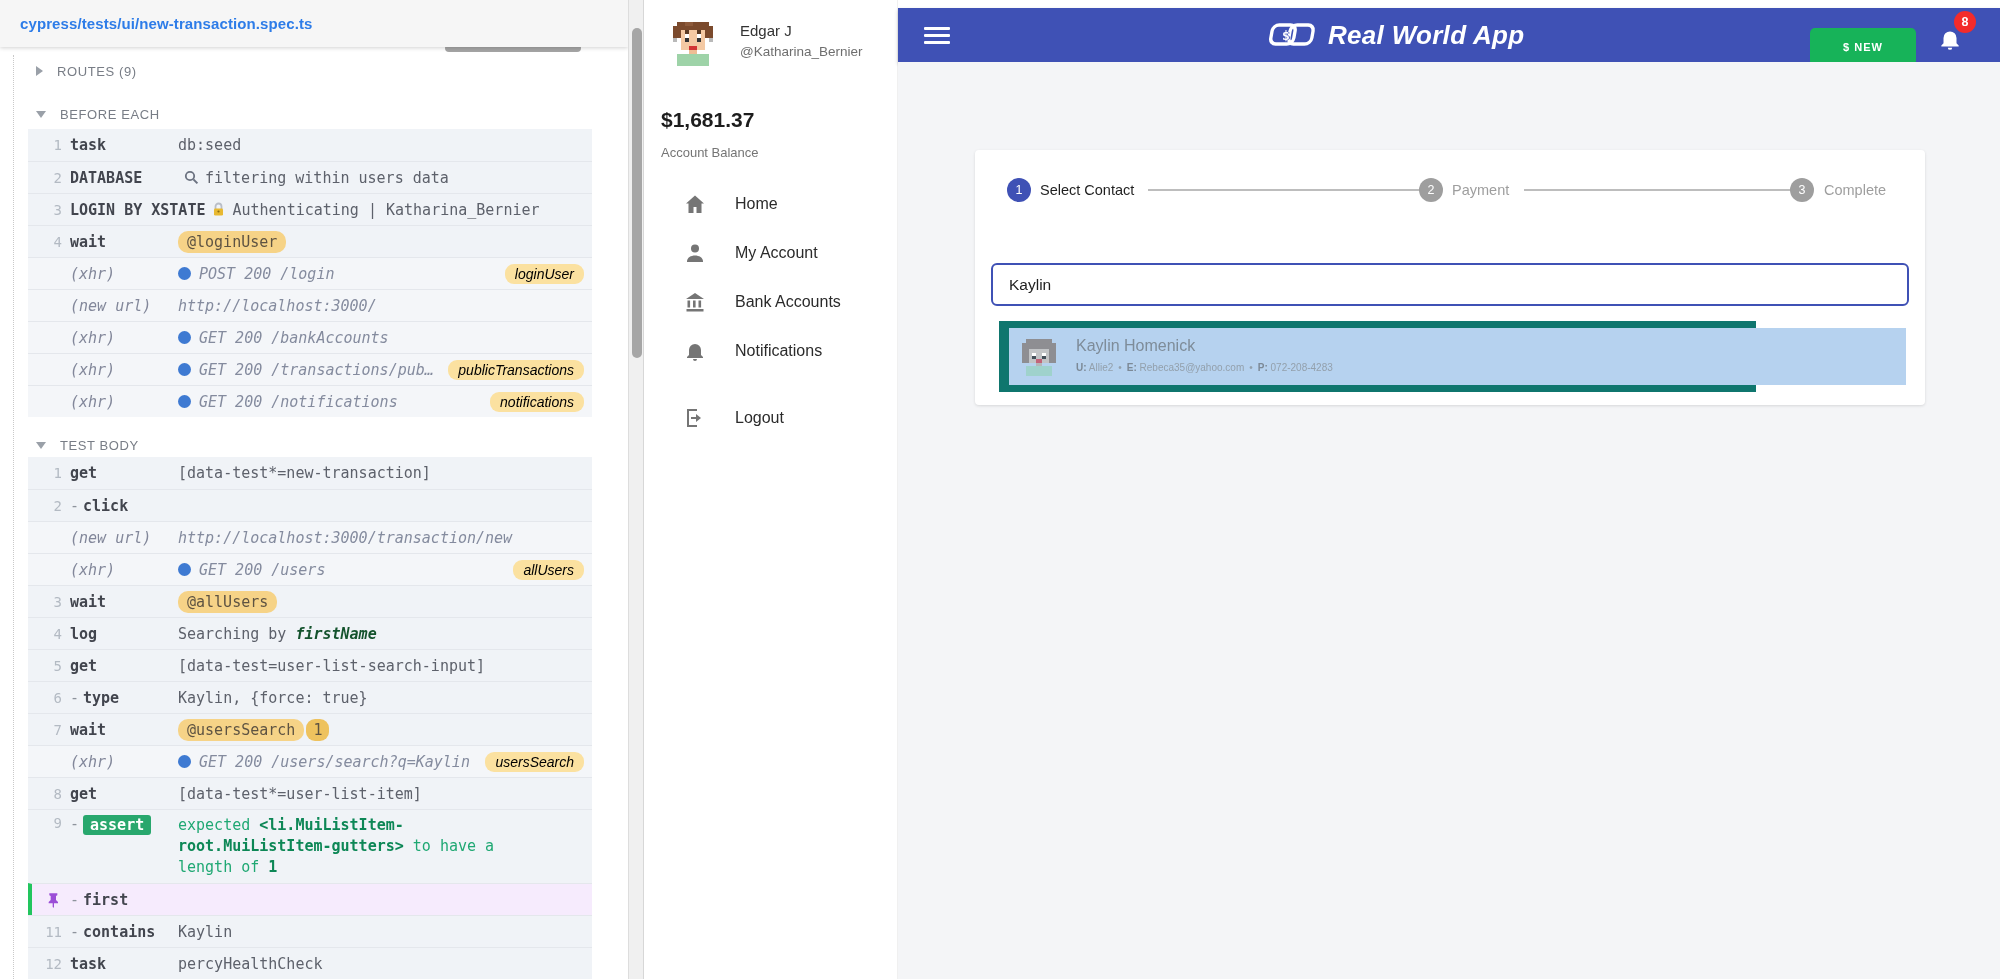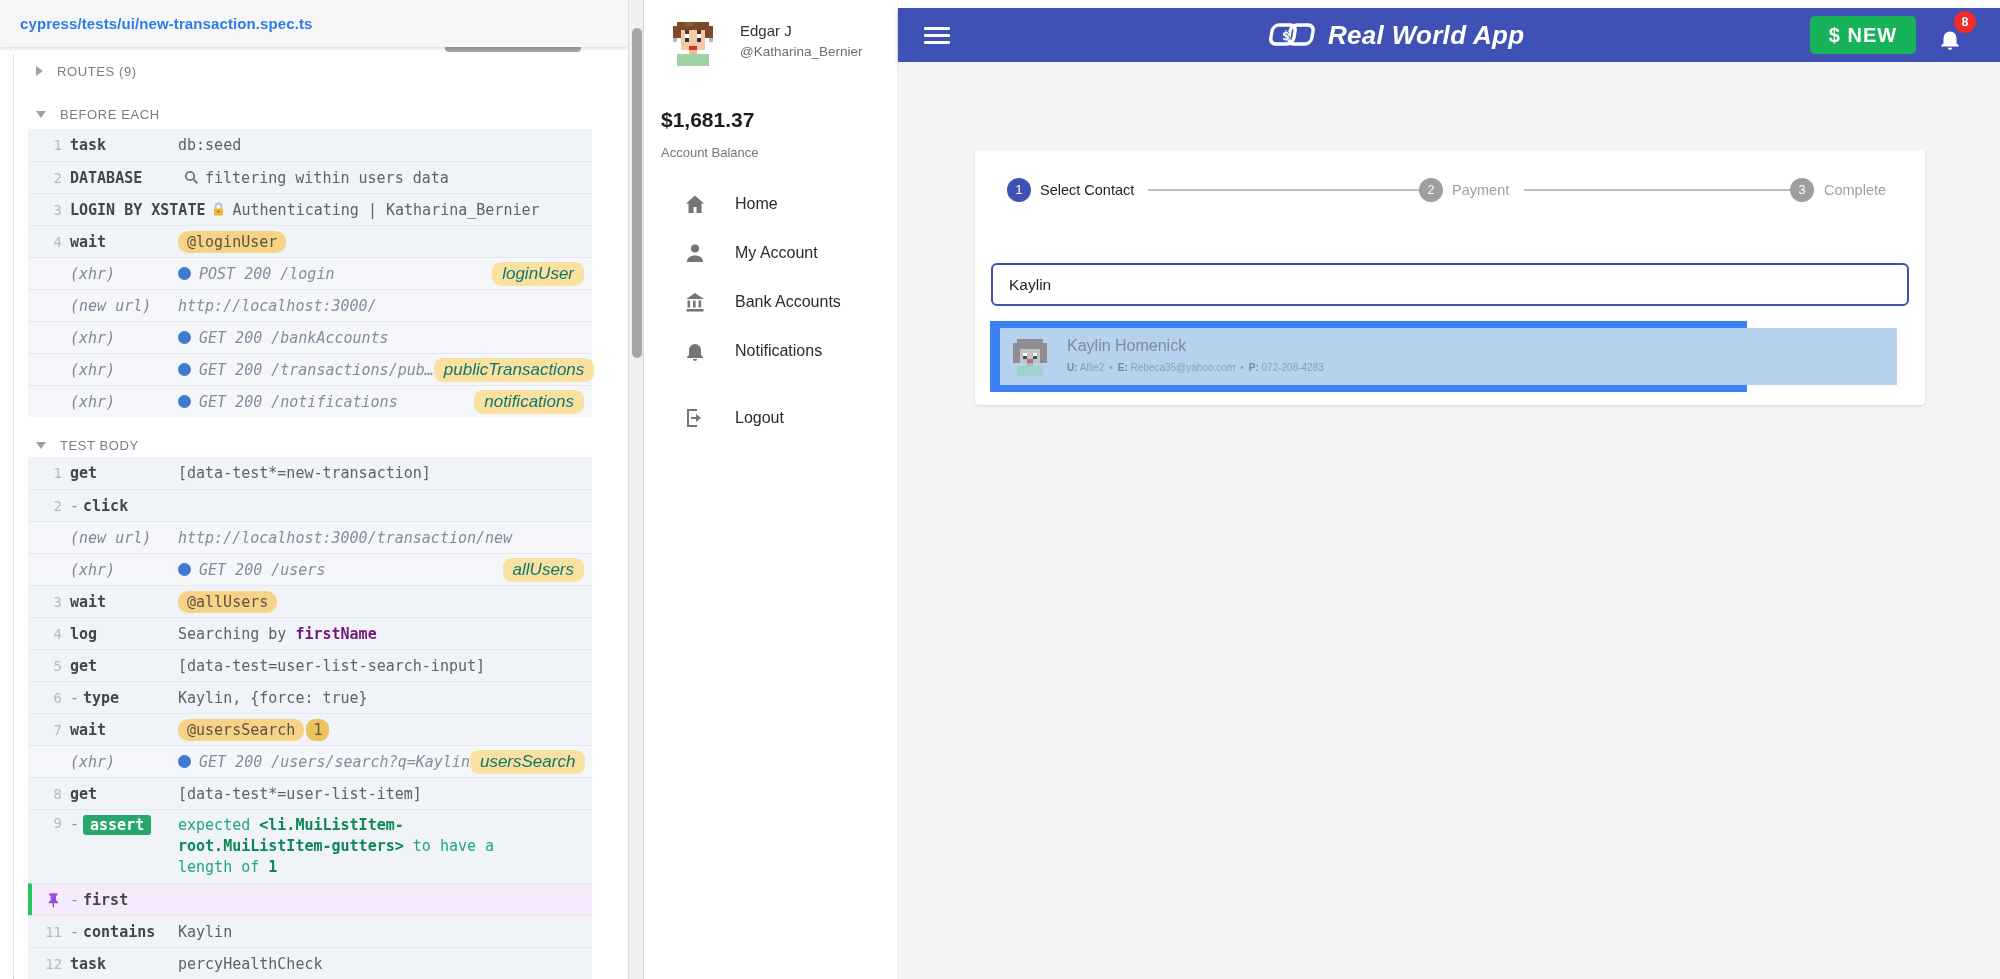--- a/index.html
+++ b/index.html
@@ -31,27 +31,27 @@
   .rows.tb { margin-top:4px; }
   .crow { display:flex; align-items:center; min-height:32px; background:#f0f3f7;
           border-top:1px solid #e4e7ec; padding-right:8px; }
   .crow:first-child { border-top:none; }
   .crow.sub { background:#f4f6f9; }
   .num { width:34px; text-align:right; color:#b3bac3; font-size:14px; flex:0 0 34px; }
   .cname { margin-left:8px; min-width:108px; font-weight:700; color:#42454e; white-space:nowrap; }
   .cname .dash { font-weight:400; color:#8d939c; margin-right:4px; }
   .clabel { margin-left:8px; min-width:108px; font-style:italic; color:#82879a; white-space:nowrap; }
   .cval { color:#5d616b; white-space:nowrap; }
-  .cval b { color:#701a75; }
+  .cval b { color:#14532d;font-style:italic; }
   .ival { font-style:italic; color:#848b9e; white-space:nowrap; }
   .dot { width:13px; height:13px; border-radius:50%; background:#3e7ad2; margin-right:8px; flex:0 0 13px; }
   .pill { background:#f6d387; color:#5e5342; border-radius:10px; padding:2px 9px; }
   .pill-count { background:#eec25e; color:#5e5342; border-radius:9px; padding:2px 7px; margin-left:2px; }
-  .badge { margin-left:auto; background:#fbe1a0; color:#0f766e; font-style:italic;
-           font-size:17px; border-radius:9px; padding:2px 10px;
+  .badge { margin-left:auto; background:#fbe1a0; color:#000000; font-style:italic;
+           font-size:14px; border-radius:9px; padding:2px 10px;
            font-family:"Liberation Sans", sans-serif; white-space:nowrap; }
   .lock-ic, .mag-ic { margin:0 6px; flex:0 0 auto; }
   .assert-row { align-items:flex-start; padding-top:5px; padding-bottom:5px; }
   .assert-badge { background:#28a76d; color:#fff; font-weight:700; border-radius:3px;
                   padding:1px 7px; margin-right:6px; }
   .assert-name { display:flex; margin-left:8px; min-width:108px; }
   .assert-text { width:340px; line-height:21px; color:#1fa873; white-space:normal; word-wrap:break-word; }
   .assert-text b { color:#0d8756; }
   .pin-row { background:#f6ebfd; border-left:4px solid #22c55e; padding-left:0; }
   .pin-row .num { width:30px; flex-basis:30px; display:flex; justify-content:flex-end; }
@@ -75,22 +75,22 @@
   .nav-item span { margin-left:28px; font-size:16px; color:#2b2b2b; }
 
   
   .main { position:absolute; left:253px; top:0; width:1102px; height:979px; background:#fff; }
   .appbar { position:absolute; left:0; top:8px; width:1102px; height:54px; background:#3f51b5;
             box-shadow:0 2px 4px rgba(0,0,0,.2); }
   .hamburger { position:absolute; left:26px; top:15px; width:26px; height:24px; cursor:pointer; }
   .hamburger i { display:block; height:3px; background:#fff; border-radius:1px; margin:4px 0; }
   .logo-wrap { position:absolute; left:368px; top:10px; height:34px; display:flex; align-items:center; }
   .logo-title { color:#fff; font-size:26px; font-weight:700; font-style:italic; margin-left:8px; letter-spacing:.3px; }
-  .new-btn { position:absolute; left:912px; top:8px; width:106px; height:38px; background:#17b359;
-             border:none; border-radius:5px; color:#fff; font-weight:700; font-size:20px;
+  .new-btn { position:absolute; left:912px; top:20px; width:106px; height:38px; background:#17b359;
+             border:none; border-radius:5px; color:#fff; font-weight:700; font-size:11px;
              letter-spacing:1px; cursor:pointer; font-family:"Liberation Sans", sans-serif; }
   .bell-btn { position:absolute; left:1030px; top:10px; width:44px; height:44px; cursor:pointer; background:none; border:none; }
   .notif-badge { position:absolute; left:1056px; top:3px; min-width:22px; height:22px; border-radius:11px;
                  background:#f32b2b; color:#fff; font-size:12.5px; font-weight:700;
                  display:flex; align-items:center; justify-content:center; z-index:2; }
   .main-content { position:absolute; left:0; top:62px; width:1102px; height:917px; background:#f4f5f7; }
 
   .card { position:absolute; left:77px; top:88px; width:950px; height:255px; background:#fff;
           border-radius:4px; box-shadow:0 1px 3px rgba(0,0,0,.12); }
   .step-circle { position:absolute; top:28px; width:24px; height:24px; border-radius:50%;
@@ -98,22 +98,22 @@
                  font-size:12.5px; color:#fff; background:#9e9e9e; }
   .step-circle.active { background:#3f51b5; }
   .step-label { position:absolute; top:32px; font-size:14.5px; color:#9e9e9e; }
   .step-label.active { color:#1f1f1f; font-weight:500; }
   .connector { position:absolute; top:39px; height:1.5px; background:#bdbdbd; }
 
   .search-input { position:absolute; left:16px; top:113px; width:918px; height:43px;
                   border:2px solid #3f51b5; border-radius:6px; background:#fff;
                   font-size:15.5px; color:#1f1f1f; padding:0 16px;
                   font-family:"Liberation Sans", sans-serif; outline:none; }
-  .result-outer { position:absolute; left:15px; top:171px; width:757px; height:71px;
-                  background:#3b82f6; cursor:pointer; }
+  .result-outer { position:absolute; left:24px; top:171px; width:757px; height:71px;
+                  background:#0f766e; cursor:pointer; }
   .result-inner { position:absolute; left:10px; top:7px; width:897px; height:57px; background:#b6d2ef; }
   .r-avatar { position:absolute; left:10px; top:8px; width:40px; height:40px; }
   .r-name { position:absolute; left:67px; top:9px; font-size:16px; color:#7e8c99; }
   .r-details { position:absolute; left:67px; top:34px; font-size:10px; color:#93a0ac; }
   .r-details b { color:#7c8996; }
   .r-sep { margin:0 5px; }
 </style>
 </head>
 <body>
 

